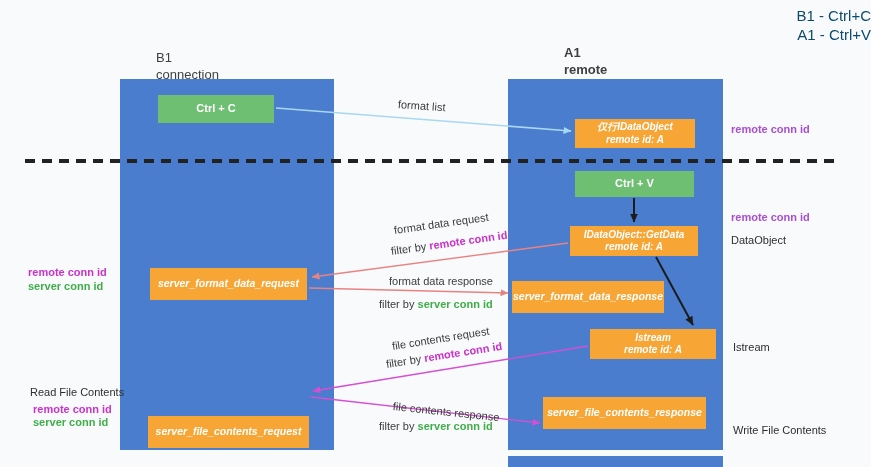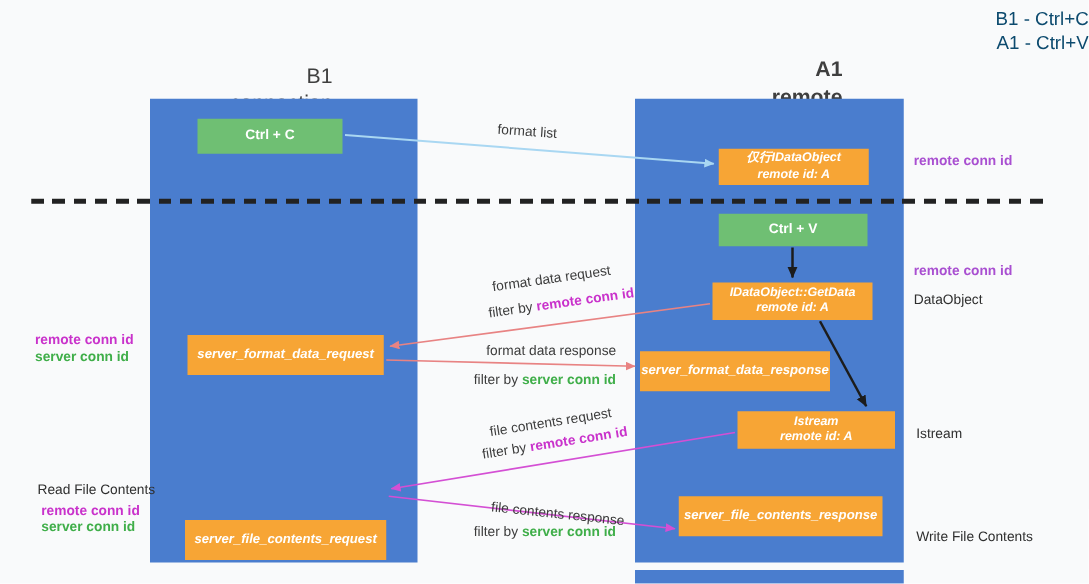--- a/index.html
+++ b/index.html
@@ -10,21 +10,21 @@
     position: relative;
     width: 871px;
     height: 467px;
     background: var(--bg, #f9fafb);
     overflow: hidden;
   }
 
   .title-block { position: absolute; top: 6px; left: 0; width: 100%; text-align: right; color: #0c4a6e; }
   .title-line { font-size: 15px; line-height: 19px; }
 
-  .colhead { position: absolute; width: 110px; text-align: right; font-size: 17px; color: #3f3f3f; line-height: 1.3; }
+  .colhead { position: absolute; width: 110px; text-align: left; font-size: 13px; color: #3f3f3f; line-height: 1.3; }
 
   .lifeline { position: absolute; background: var(--column-blue, #4a7dce); }
 
   .dashed-line {
     position: absolute;
     height: 4px;
     background: repeating-linear-gradient(90deg, #222 0 10px, transparent 10px 17px);
   }
 
   .node {

